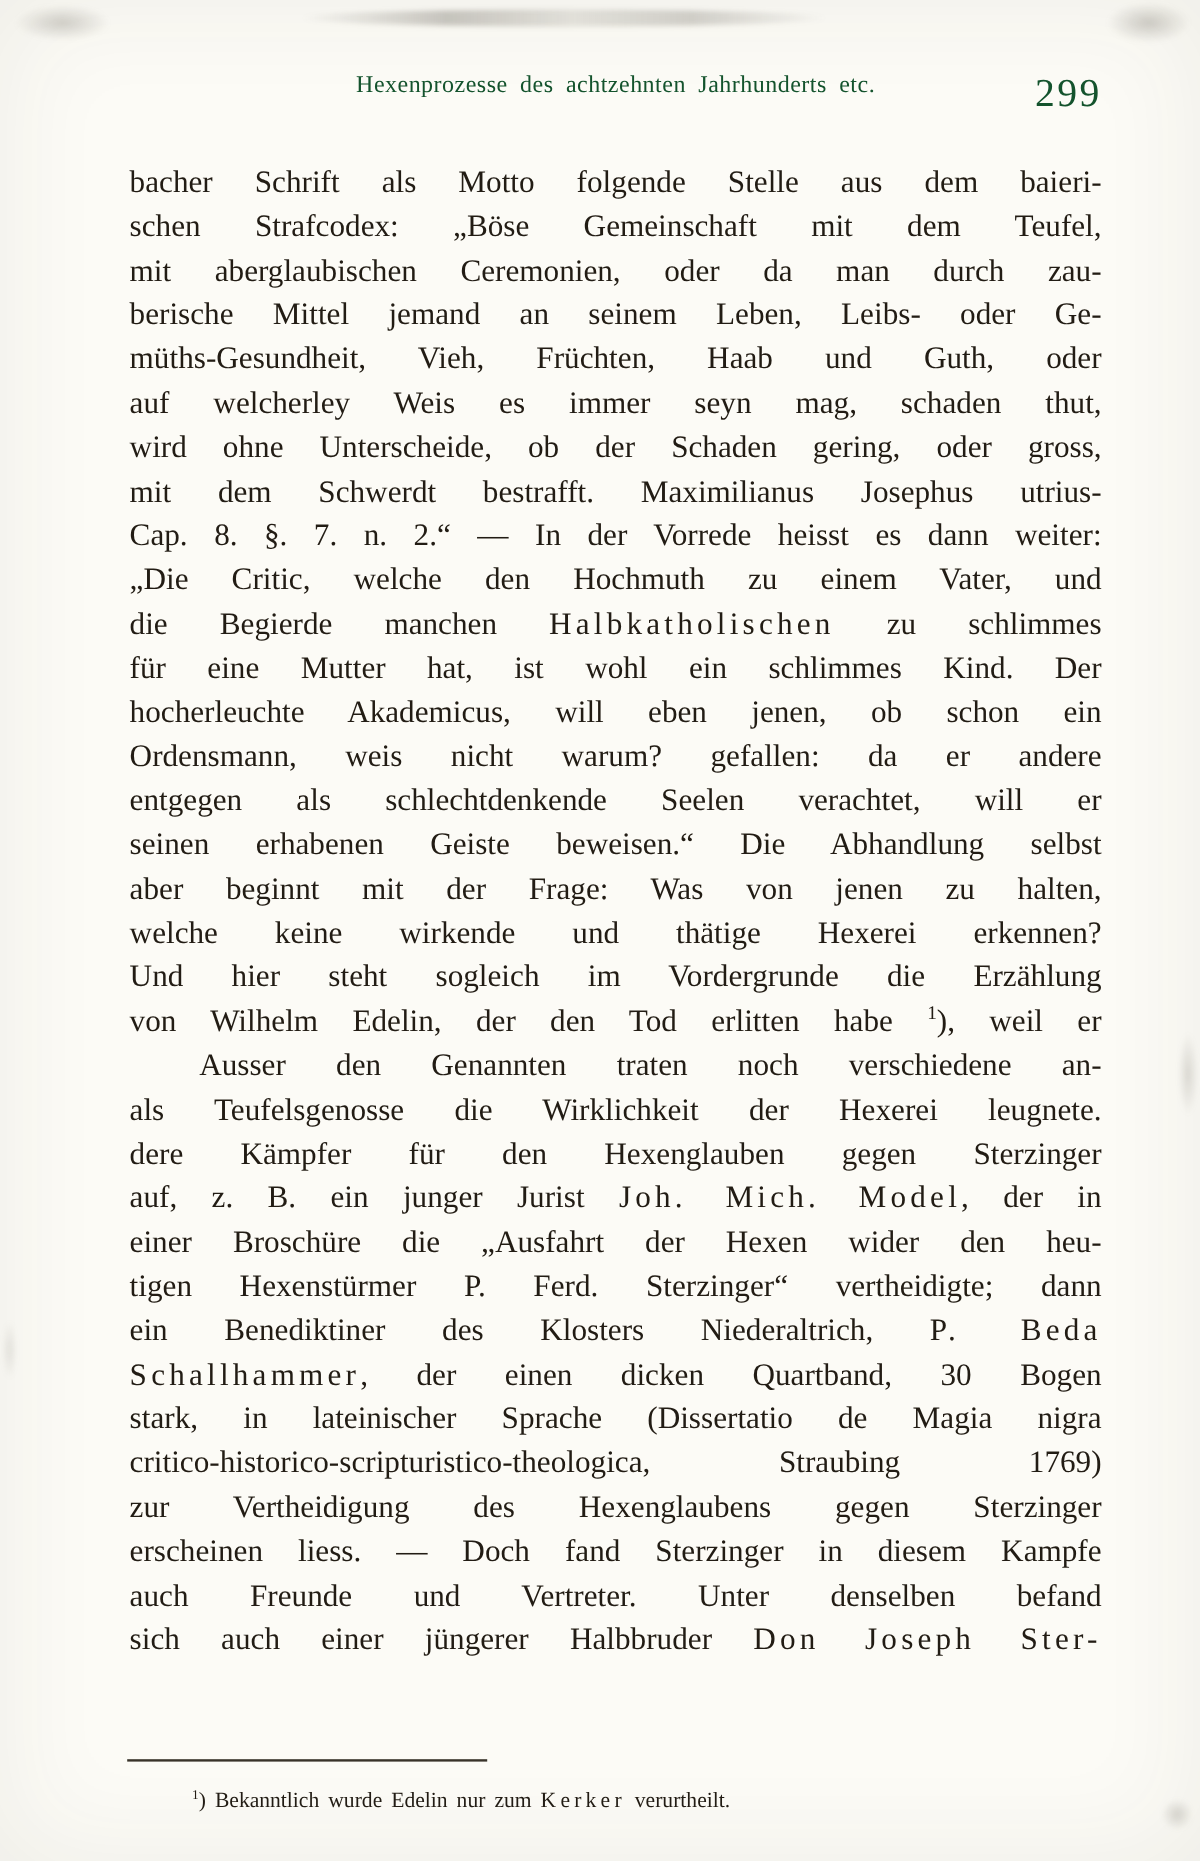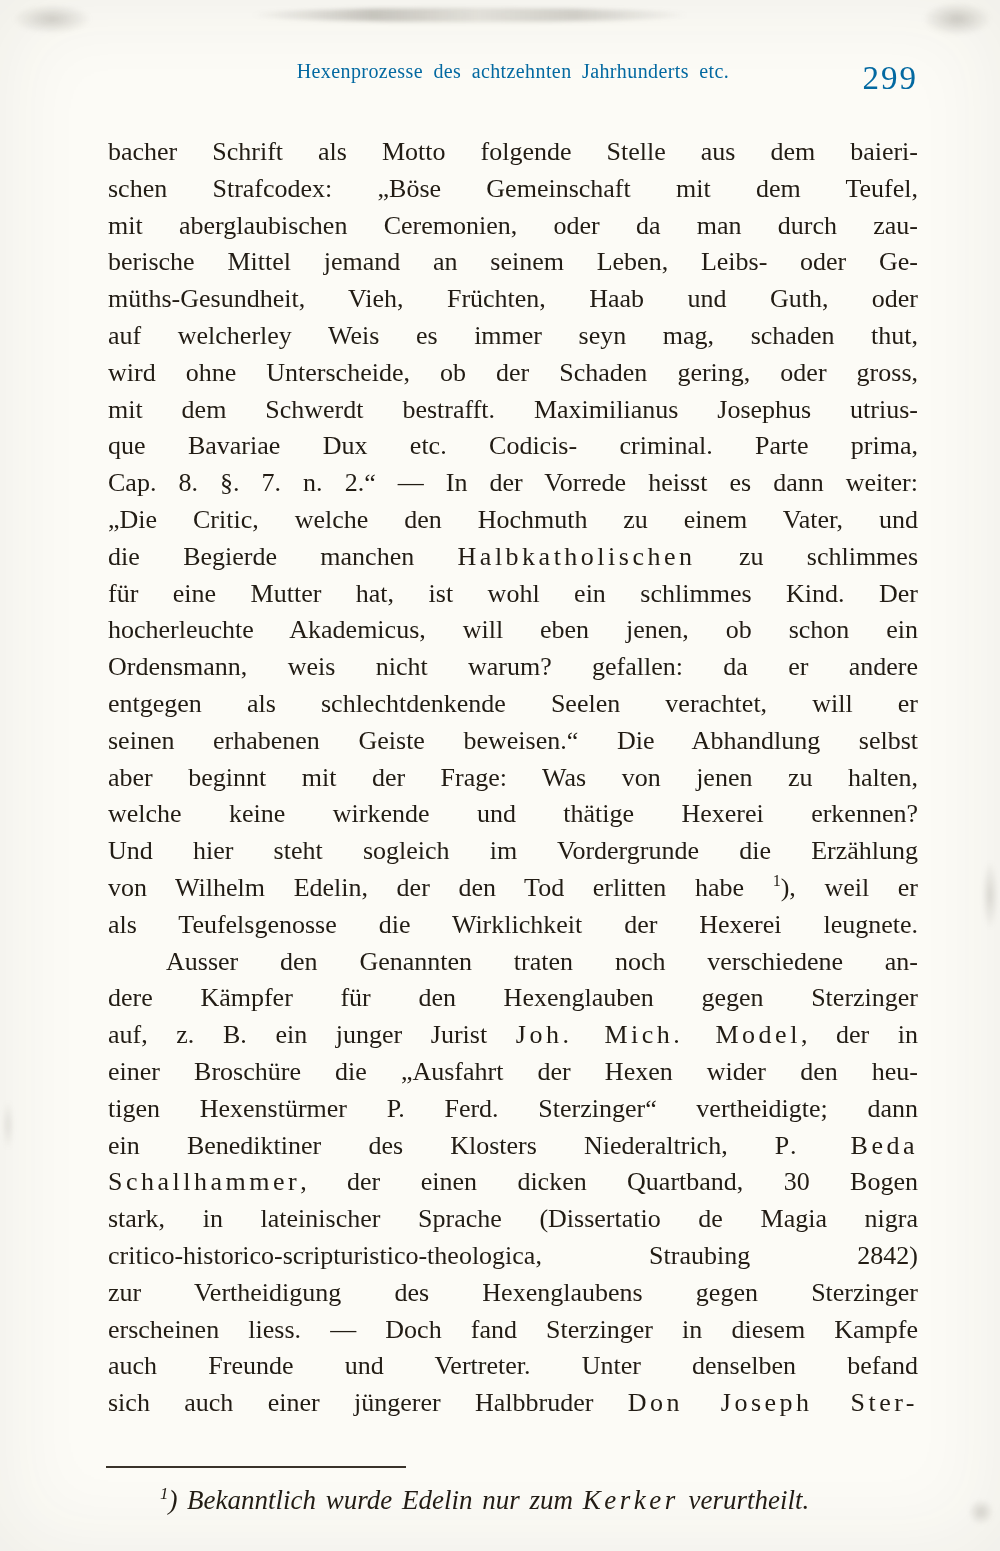--- a/index.html
+++ b/index.html
@@ -54,21 +54,21 @@
   }
 
   
   .running-header {
     position: absolute;
     top: 60px; left: 108px; right: 82px;
     text-align: center;
     font-size: 20px;
     letter-spacing: 0.4px;
     word-spacing: 5px;
-    color: #0369a1;
+    color: #14532d;
   }
   .page-number {
     position: absolute;
     right: 0; top: 0;
     font-size: 33px;
     letter-spacing: 2px;
     word-spacing: normal;
   }
 
   
@@ -94,24 +94,23 @@
   
   .footnote-rule {
     position: absolute;
     top: 1466px; left: 106px;
     width: 300px; height: 2px;
     background: #39332a;
   }
   .footnote {
     position: absolute;
     top: 1486px; left: 160px; right: 82px;
-    font-size: 27px;
+    font-size: 18px;
     line-height: 28px;
     word-spacing: 3px;
-    font-style: italic;
   }
 </style>
 </head>
 <body>
 
 <div class="page">
 
   <div class="artifact artifact-top-smudge"></div>
   <div class="artifact artifact-corner-left"></div>
   <div class="artifact artifact-corner-right"></div>
@@ -126,43 +125,42 @@
 
   <main class="body-text">
       <div class="line"><span>bacher Schrift als Motto folgende Stelle aus dem baieri-</span></div>
       <div class="line"><span>schen Strafcodex: „Böse Gemeinschaft mit dem Teufel,</span></div>
       <div class="line"><span>mit aberglaubischen Ceremonien, oder da man durch zau-</span></div>
       <div class="line"><span>berische Mittel jemand an seinem Leben, Leibs- oder Ge-</span></div>
       <div class="line"><span>müths-Gesundheit, Vieh, Früchten, Haab und Guth, oder</span></div>
       <div class="line"><span>auf welcherley Weis es immer seyn mag, schaden thut,</span></div>
       <div class="line"><span>wird ohne Unterscheide, ob der Schaden gering, oder gross,</span></div>
       <div class="line"><span>mit dem Schwerdt bestrafft. Maximilianus Josephus utrius-</span></div>
-      <div class="line"><span>que Bavariae Dux etc. Codicis- criminal. Parte prima,</span></div>
       <div class="line"><span>Cap. 8. §. 7. n. 2.“ — In der Vorrede heisst es dann weiter:</span></div>
       <div class="line"><span>„Die Critic, welche den Hochmuth zu einem Vater, und</span></div>
       <div class="line"><span>die Begierde manchen </span><span class="spaced">Halbkatholischen</span><span> zu schlimmes</span></div>
       <div class="line"><span>für eine Mutter hat, ist wohl ein schlimmes Kind. Der</span></div>
       <div class="line"><span>hocherleuchte Akademicus, will eben jenen, ob schon ein</span></div>
       <div class="line"><span>Ordensmann, weis nicht warum? gefallen: da er andere</span></div>
       <div class="line"><span>entgegen als schlechtdenkende Seelen verachtet, will er</span></div>
       <div class="line"><span>seinen erhabenen Geiste beweisen.“ Die Abhandlung selbst</span></div>
       <div class="line"><span>aber beginnt mit der Frage: Was von jenen zu halten,</span></div>
       <div class="line"><span>welche keine wirkende und thätige Hexerei erkennen?</span></div>
       <div class="line"><span>Und hier steht sogleich im Vordergrunde die Erzählung</span></div>
       <div class="line"><span>von Wilhelm Edelin, der den Tod erlitten habe </span><sup>1</sup><span>), weil er</span></div>
+      <div class="line indent"><span>Ausser den Genannten traten noch verschiedene an-</span></div>
       <div class="line"><span>als Teufelsgenosse die Wirklichkeit der Hexerei leugnete.</span></div>
-      <div class="line indent"><span>Ausser den Genannten traten noch verschiedene an-</span></div>
       <div class="line"><span>dere Kämpfer für den Hexenglauben gegen Sterzinger</span></div>
       <div class="line"><span>auf, z. B. ein junger Jurist </span><span class="spaced">Joh. Mich. Model</span><span>, der in</span></div>
       <div class="line"><span>einer Broschüre die „Ausfahrt der Hexen wider den heu-</span></div>
       <div class="line"><span>tigen Hexenstürmer P. Ferd. Sterzinger“ vertheidigte; dann</span></div>
       <div class="line"><span>ein Benediktiner des Klosters Niederaltrich, </span><span class="spaced">P. Beda</span></div>
       <div class="line"><span class="spaced">Schallhammer</span><span>, der einen dicken Quartband, 30 Bogen</span></div>
       <div class="line"><span>stark, in lateinischer Sprache (Dissertatio de Magia nigra</span></div>
-      <div class="line"><span>critico-historico-scripturistico-theologica, Straubing 2842)</span></div>
+      <div class="line"><span>critico-historico-scripturistico-theologica, Straubing 1769)</span></div>
       <div class="line"><span>zur Vertheidigung des Hexenglaubens gegen Sterzinger</span></div>
       <div class="line"><span>erscheinen liess. — Doch fand Sterzinger in diesem Kampfe</span></div>
       <div class="line"><span>auch Freunde und Vertreter. Unter denselben befand</span></div>
       <div class="line"><span>sich auch einer jüngerer Halbbruder </span><span class="spaced">Don Joseph Ster-</span></div>
     </main>
 
   <div class="footnote-rule"></div>
 
   <div class="footnote">
     <span class="footnote-text"><sup>1</sup><span>) Bekanntlich wurde Edelin nur zum </span><span class="spaced">Kerker</span><span> verurtheilt.</span></span>

